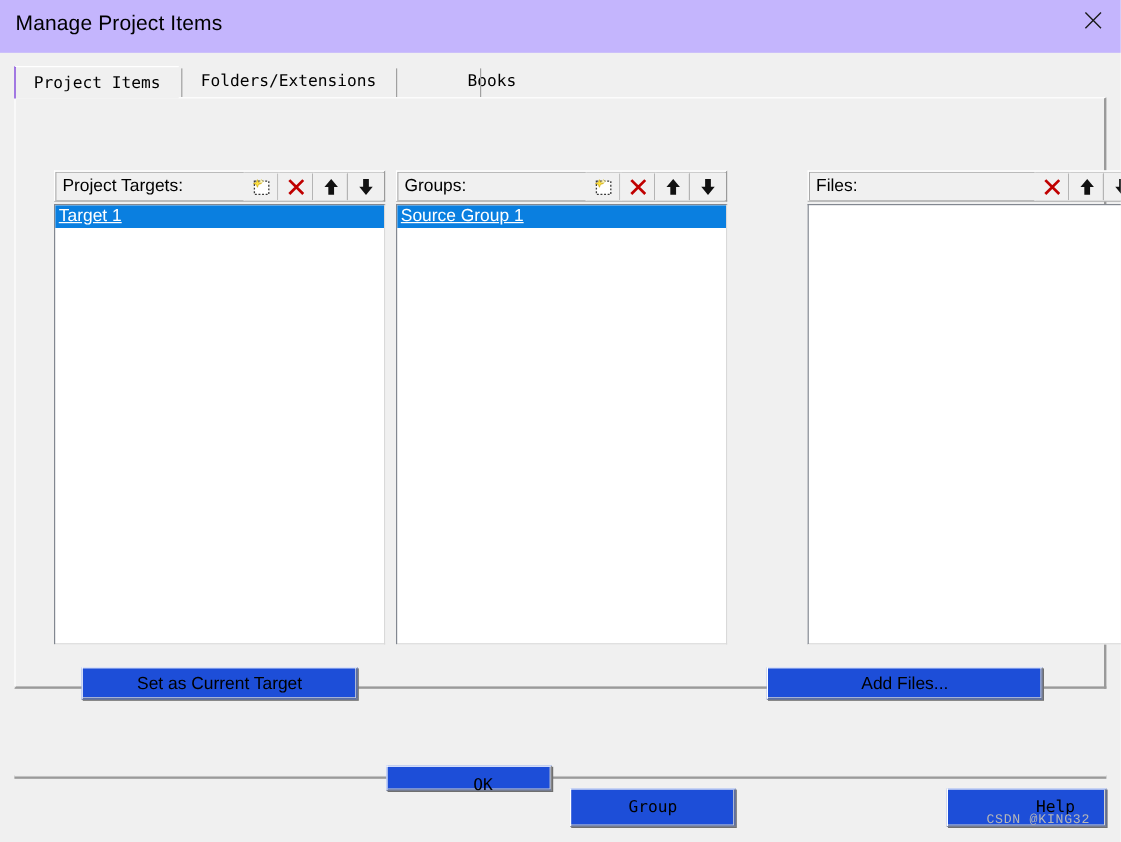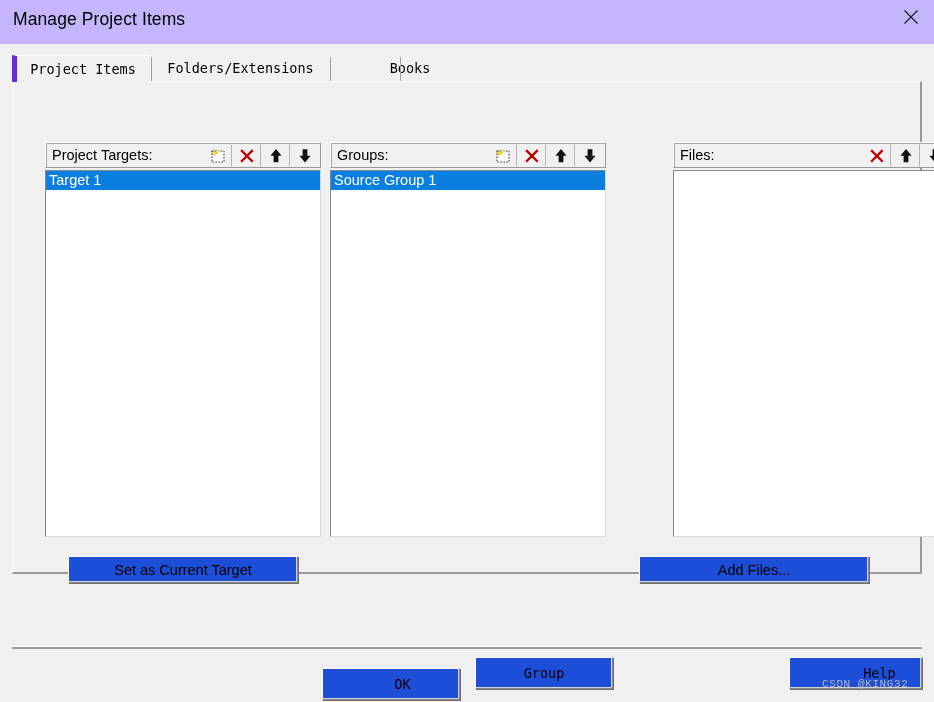--- a/index.html
+++ b/index.html
@@ -68,21 +68,21 @@
     font-size: 13.5px;
     color: #000;
     text-align: center;
     line-height: 26px;
     white-space: nowrap;
     background: #f0f0f0;
     cursor: default;
   }
   .tab.active {
     background: #f0f0f0;
-    border-left: 5px solid #6d28d9;
+    border-left: 1px solid #6d28d9;
     border-top: 1px solid #ffffff;
     z-index: 5;
     font-weight: normal;
   }
   .tab-divider {
     position: absolute;
     top: 2px;
     width: 1px;
     height: 24px;
     background: #a0a0a0;
@@ -159,20 +159,21 @@
   }
   .list-item {
     height: 19px;
     line-height: 19px;
     font-size: 14.5px;
     padding-left: 3px;
     color: #000;
     font-family: "Liberation Sans", sans-serif;
     white-space: nowrap;
     cursor: default;
+    text-decoration: underline;
   }
   .list-item.selected {
     background: #0a7fe0;
     color: #ffffff;
   }
 
   
   .push-btn {
     position: absolute;
     background: #1d4ed8;
@@ -348,21 +349,21 @@
       <span class="lbl-sans">Set as Current Target</span>
     </div>
     <div class="push-btn" style="left:626px; top:474px; width:230px; height:27px; line-height:25px;">
       <span class="lbl-sans">Add Files...</span>
     </div>
 
   </div>
 
   <div id="bottom-sep"></div>
 
-  <div class="push-btn" style="left:322px; top:668px; width:138px; height:32px; line-height:30px;padding-left:23px;">
+  <div class="push-btn" style="left:322px; top:638px; width:138px; height:21px; line-height:30px;padding-left:23px;">
     <span class="lbl-mono">OK</span>
   </div>
   <div class="push-btn" style="left:475px; top:657px; width:138px; height:32px; line-height:30px;">
     <span class="lbl-mono">Group</span>
   </div>
   <div class="push-btn" style="left:789px; top:657px; width:133px; height:32px; line-height:30px;padding-left:48px;">
     <span class="lbl-mono">Help</span>
   </div>
 
   <div id="watermark">CSDN @KING32</div>

